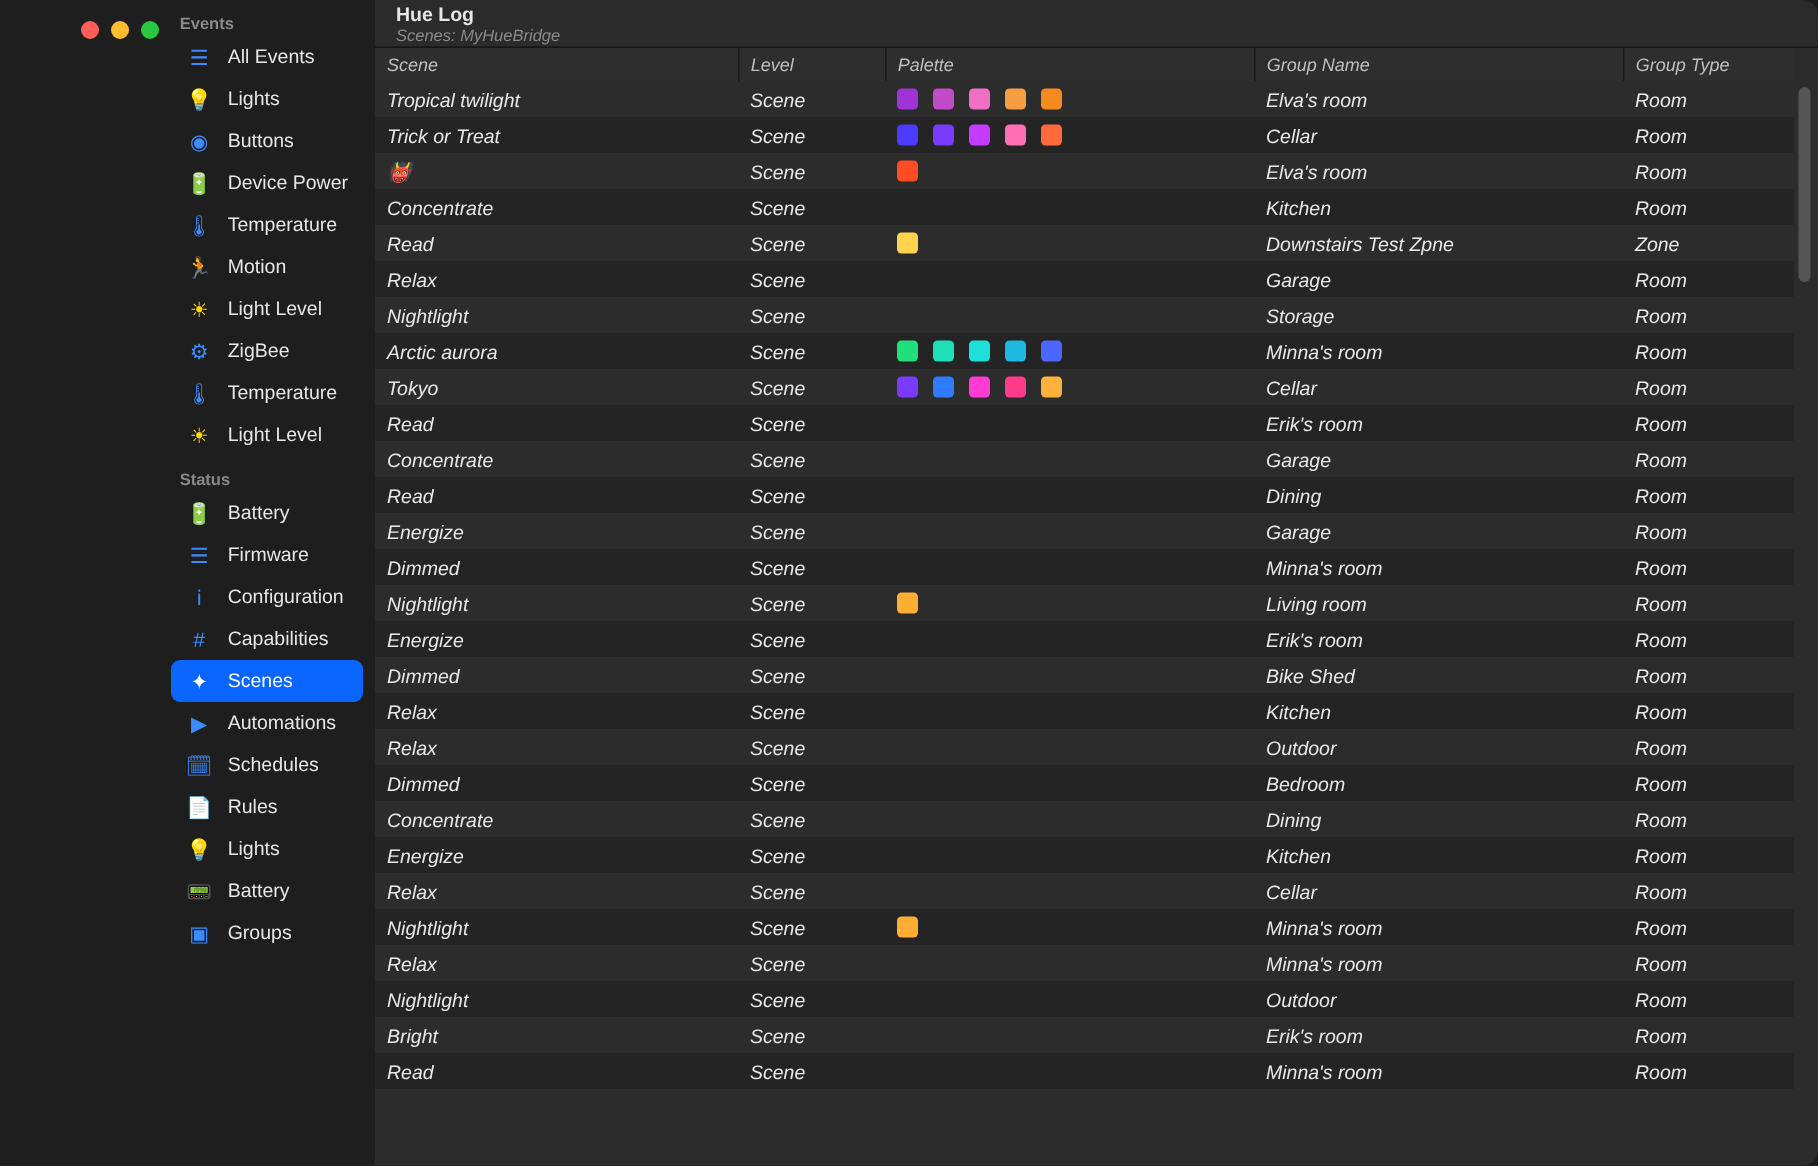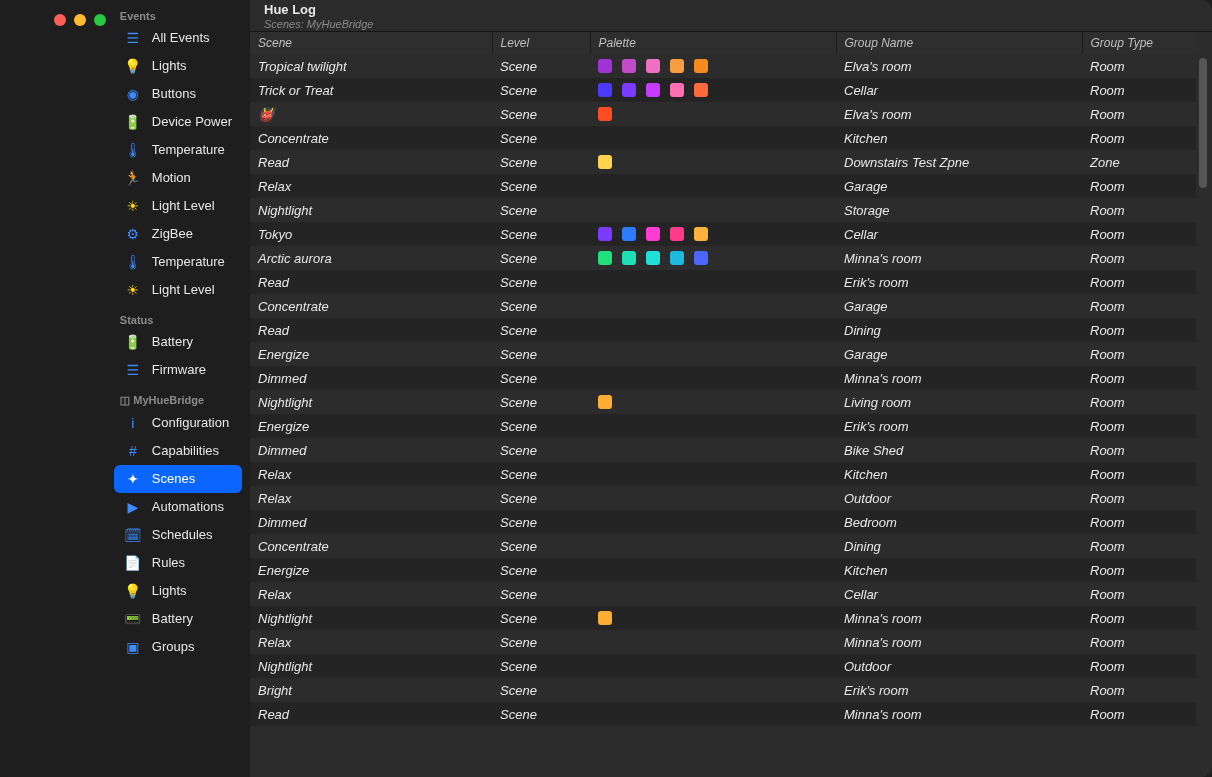--- a/index.html
+++ b/index.html
@@ -138,21 +138,20 @@
       </div>
       <div class="section">Status</div>
       <div class="nav-item">
         <span class="ic c-blue">🔋</span>
         <span>Battery</span>
       </div>
       <div class="nav-item">
         <span class="ic c-blue">☰</span>
         <span>Firmware</span>
       </div>
-      <div class="section">◫ MyHueBridge</div>
       <div class="nav-item">
         <span class="ic c-blue">ℹ︎</span>
         <span>Configuration</span>
       </div>
       <div class="nav-item">
         <span class="ic c-blue">#</span>
         <span>Capabilities</span>
       </div>
       <div class="nav-item active">
         <span class="ic c-blue">✦</span>
@@ -283,47 +282,47 @@
             <tr>
               <td>Nightlight</td>
               <td>Scene</td>
               <td>
                 <div class="palette"></div>
               </td>
               <td>Storage</td>
               <td>Room</td>
             </tr>
             <tr>
+              <td>Arctic aurora</td>
+              <td>Scene</td>
+              <td>
+                <div class="palette">
+                  <span class="sw" style="background: rgb(31, 224, 122);"></span>
+                  <span class="sw" style="background: rgb(31, 224, 180);"></span>
+                  <span class="sw" style="background: rgb(31, 224, 217);"></span>
+                  <span class="sw" style="background: rgb(31, 184, 224);"></span>
+                  <span class="sw" style="background: rgb(75, 103, 255);"></span>
+                </div>
+              </td>
+              <td>Minna's room</td>
+              <td>Room</td>
+            </tr>
+            <tr>
               <td>Tokyo</td>
               <td>Scene</td>
               <td>
                 <div class="palette">
                   <span class="sw" style="background: rgb(122, 59, 255);"></span>
                   <span class="sw" style="background: rgb(47, 123, 255);"></span>
                   <span class="sw" style="background: rgb(255, 59, 212);"></span>
                   <span class="sw" style="background: rgb(255, 59, 138);"></span>
                   <span class="sw" style="background: rgb(255, 178, 59);"></span>
                 </div>
               </td>
               <td>Cellar</td>
-              <td>Room</td>
-            </tr>
-            <tr>
-              <td>Arctic aurora</td>
-              <td>Scene</td>
-              <td>
-                <div class="palette">
-                  <span class="sw" style="background: rgb(31, 224, 122);"></span>
-                  <span class="sw" style="background: rgb(31, 224, 180);"></span>
-                  <span class="sw" style="background: rgb(31, 224, 217);"></span>
-                  <span class="sw" style="background: rgb(31, 184, 224);"></span>
-                  <span class="sw" style="background: rgb(75, 103, 255);"></span>
-                </div>
-              </td>
-              <td>Minna's room</td>
               <td>Room</td>
             </tr>
             <tr>
               <td>Read</td>
               <td>Scene</td>
               <td>
                 <div class="palette"></div>
               </td>
               <td>Erik's room</td>
               <td>Room</td>

